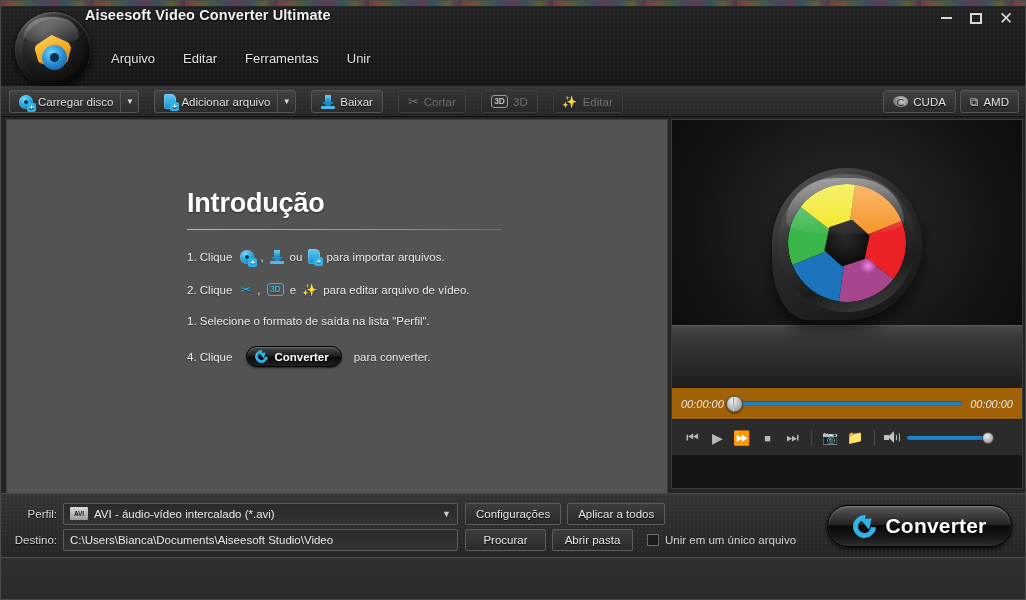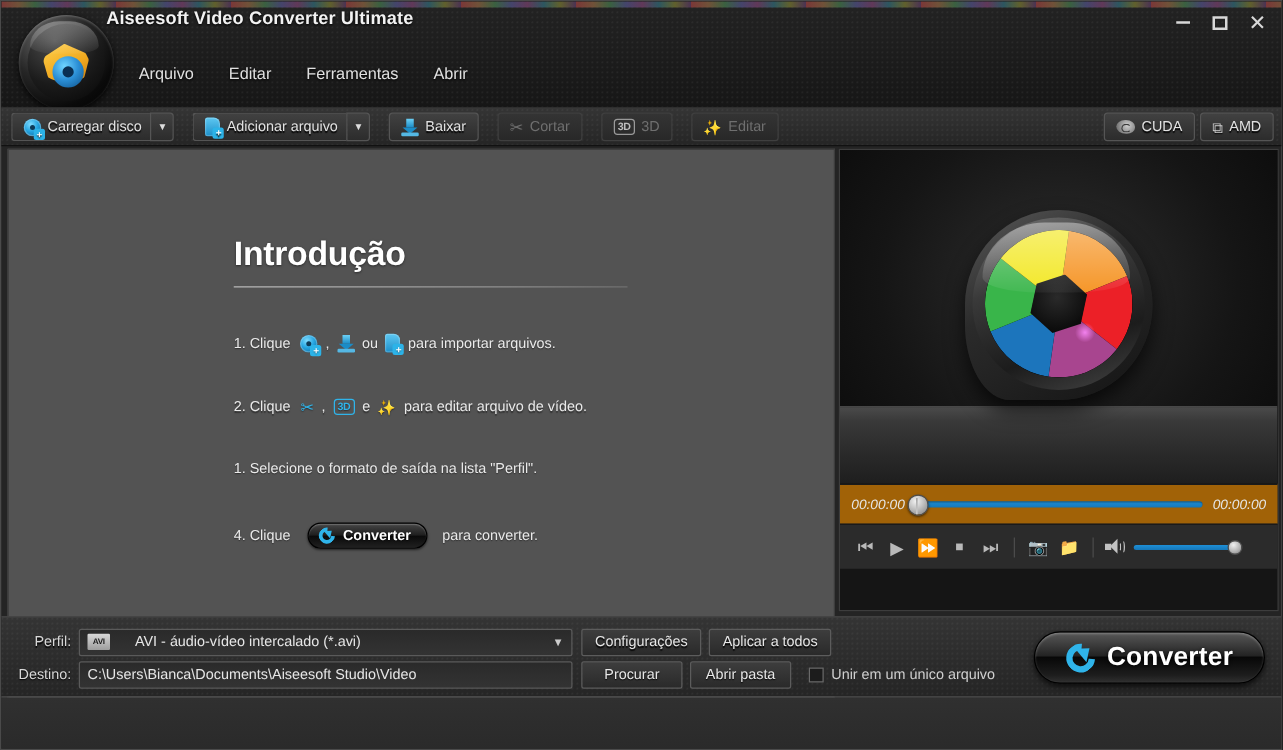--- a/index.html
+++ b/index.html
@@ -168,21 +168,21 @@
   #intro h1 {
     font-size: 27px; font-weight: bold; color: #ffffff;
     letter-spacing: -.2px; text-shadow: 0 1px 2px rgba(0,0,0,.5);
   }
   #intro .rule {
     margin-top: 10px; width: 315px; height: 1px;
     background: linear-gradient(90deg, #b9b9b9 0%, #8e8e8e 70%, #6e6e6e 100%);
   }
   .step {
     display: flex; align-items: center; gap: 6px;
-    font-size: 11.5px; color: #eaeaea; margin-top: 37px;
+    font-size: 11.5px; color: #eaeaea; margin-top: 19px;
     text-shadow: 0 1px 1px rgba(0,0,0,.45);
   }
   .step .lead { margin-right: 2px; }
 
   .btn-converter-sm {
     display: inline-flex; align-items: center; gap: 6px;
     height: 21px; padding: 0 12px 0 8px; margin: 0 6px;
     border-radius: 11px;
     background: linear-gradient(180deg, #474747 0%, #1e1e1e 48%, #0a0a0a 52%, #202020 100%);
     border: 1px solid #000;
@@ -308,21 +308,21 @@
   
   #bottom {
     position: absolute; left: 0; top: 492px; width: 1026px; height: 64px;
     border-top: 1px solid #4a4a4a;
   }
   .lbl { font-size: 11.5px; color: #d8d8d8; text-shadow: 0 1px 1px #000; }
   #row-profile { position:absolute; left:0; top:8px; width: 100%; height: 23px; display:flex; align-items:center; }
   #row-dest    { position:absolute; left:0; top:34px; width: 100%; height: 23px; display:flex; align-items:center; }
 
   .field {
-    display: flex; align-items: center; gap: 20px; height: 22px; padding: 0 6px;
+    display: flex; align-items: center; gap: 6px; height: 22px; padding: 0 6px;
     background: linear-gradient(180deg, #2a2a2a 0%, #333 100%);
     border: 1px solid #5a5a5a; border-radius: 2px;
     font-size: 11.5px; color: #e6e6e6;
     overflow: hidden; white-space: nowrap;
   }
   .avi-ic {
     flex: none; width: 18px; height: 13px; border-radius: 1px;
     background: linear-gradient(180deg, #d8d8d8 0%, #9d9d9d 100%);
     color: #1b1b1b; font-size: 6.5px; font-weight: bold; line-height: 13px; text-align: center;
     letter-spacing: -.2px;
@@ -384,21 +384,21 @@
       </div>
       <div class="gloss"></div>
     </div>
 
     <div id="title-text">Aiseesoft Video Converter Ultimate</div>
 
     <div id="menubar">
       <div class="menu-item">Arquivo</div>
       <div class="menu-item">Editar</div>
       <div class="menu-item">Ferramentas</div>
-      <div class="menu-item">Abrir</div>
+      <div class="menu-item">Unir</div>
     </div>
 
     <div id="winbtns">
       <div class="winbtn">
           <span class="mn"></span>
         </div>
       <div class="winbtn">
           <span class="mx"></span>
         </div>
       <div class="winbtn">

